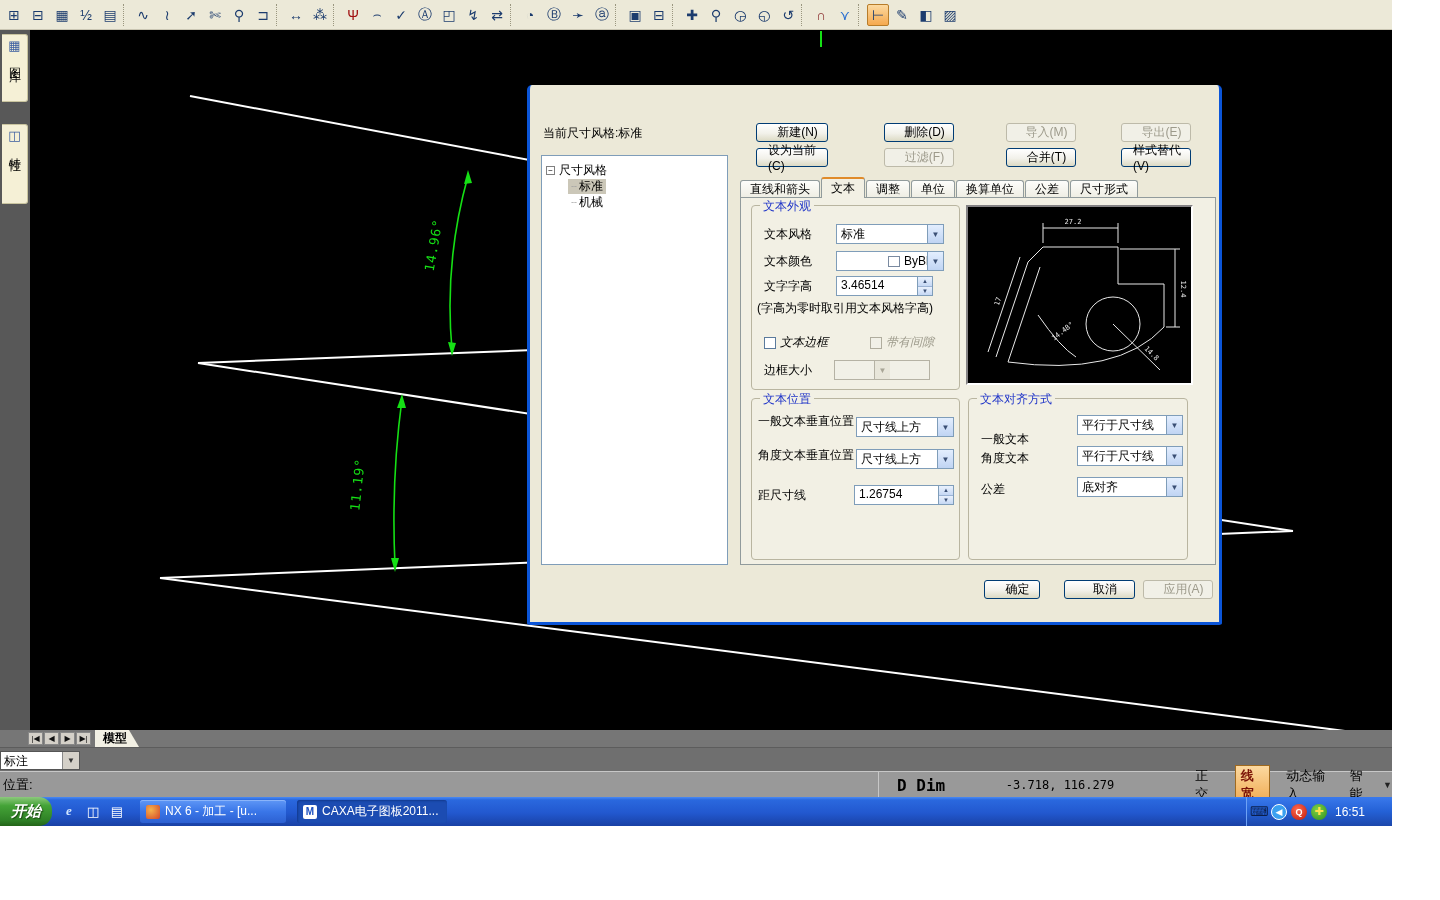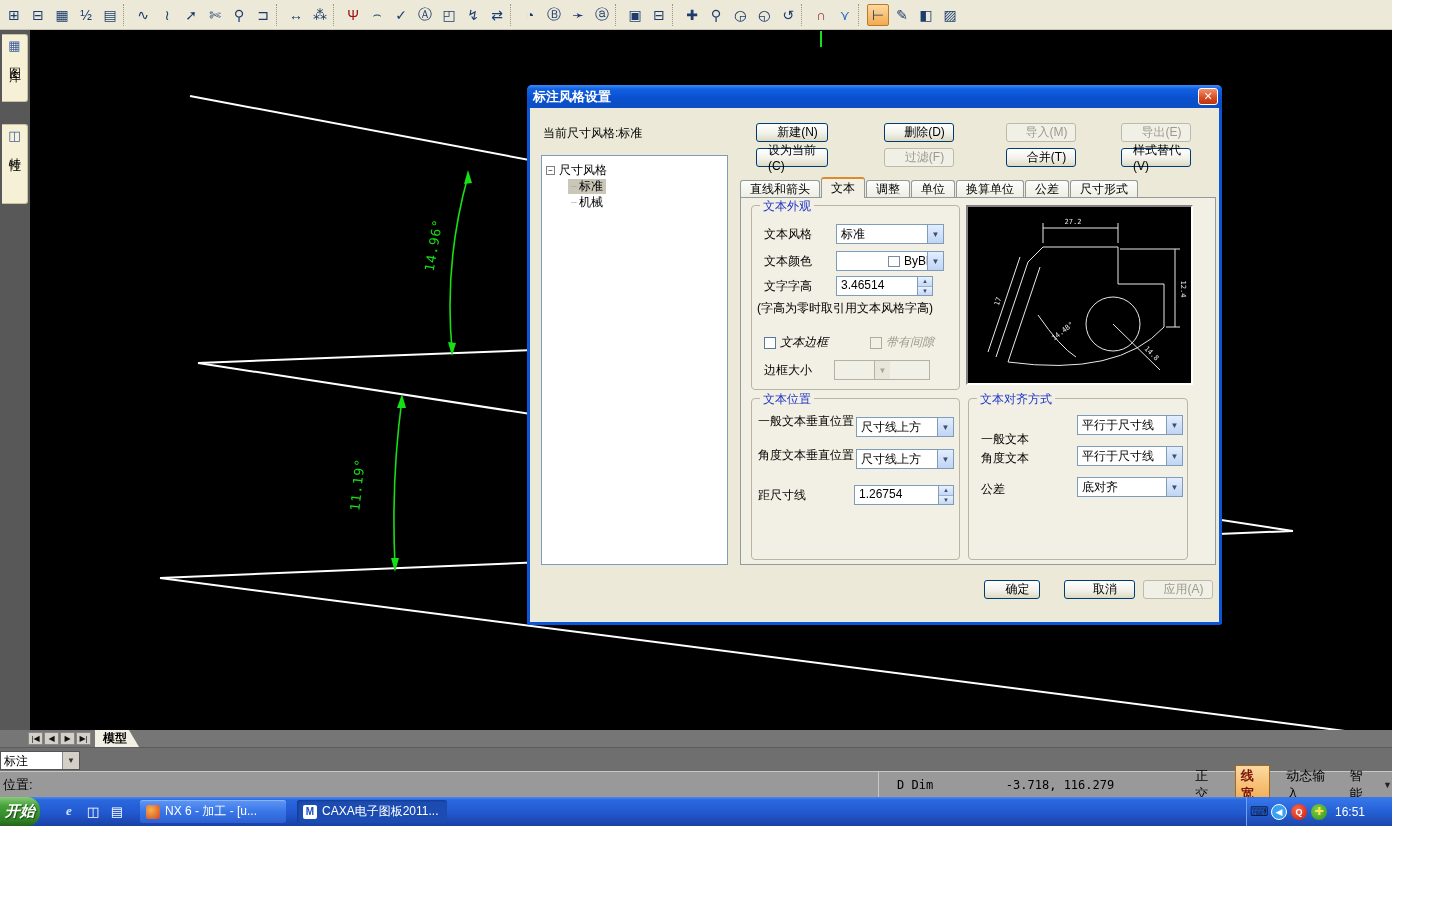--- a/index.html
+++ b/index.html
@@ -94,31 +94,31 @@
   #style-combo{position:absolute;left:0;top:3px;width:80px;height:19px;background:#fff;border:1px solid #555;
                display:flex;}
   #style-combo .cval{flex:1;font-size:12px;padding:1px 3px;}
   #style-combo .cbtn{width:17px;background:#d4d0c8;border-left:1px solid #888;font-size:8px;color:#333;
                      display:flex;align-items:center;justify-content:center;}
   #rowC{left:0;top:771px;width:1392px;height:26px;background:#999999;border-top:1px solid #c7c7c7;
         display:flex;align-items:center;}
   #prompt{position:absolute;left:3px;font-size:13px;}
   #statusR{position:absolute;left:878px;top:0;width:514px;height:26px;border-left:1px solid #c7c7c7;
            display:flex;align-items:center;font-size:13px;}
-  #cmdname{margin-left:18px;width:120px;font-family:"DejaVu Sans Mono",monospace;font-size:12px;}
+  #cmdname{margin-left:18px;width:120px;font-family:"DejaVu Sans Mono",monospace;font-size:16px;font-weight:bold;}
   #coords{width:200px;font-family:"DejaVu Sans Mono",monospace;font-size:12px;}
   .toggle{margin:0 8px;cursor:default;}
   .toggle.active{background:linear-gradient(180deg,#fcd9a0,#f0a84e);border:1px solid #a06a20;color:#7c1408;
                  padding:1px 5px;font-weight:bold;}
   #smart-drop{font-size:9px;color:#222;margin-left:2px;}
 
   
   #taskbar{left:0;top:797px;width:1392px;height:29px;
            background:linear-gradient(180deg,#4a8af3 0%,#2a68de 10%,#2258cf 55%,#1941a5 100%);}
-  #startbtn{position:absolute;left:0;top:0;height:29px;width:40px;border-radius:0 13px 13px 0;
+  #startbtn{position:absolute;left:0;top:0;height:29px;width:52px;border-radius:0 13px 13px 0;
             background:linear-gradient(180deg,#8cc97c 0%,#44a337 30%,#2f8126 80%,#236418 100%);
             color:#fff;font-style:italic;font-weight:bold;font-size:15px;font-family:"Liberation Serif",serif;
             display:flex;align-items:center;justify-content:center;text-shadow:1px 1px 1px #1c4a12;}
   .ql{position:absolute;top:5px;width:18px;height:18px;display:flex;align-items:center;justify-content:center;
       font-size:13px;color:#fff;}
   .taskbtn{position:absolute;top:3px;height:23px;border-radius:3px;color:#fff;font-size:12px;display:flex;
            align-items:center;padding:0 6px;white-space:nowrap;overflow:hidden;}
   .taskbtn.raised{background:linear-gradient(180deg,#5f97f6,#3a76e8 50%,#2c60d2);box-shadow:inset 0 1px 0 #8ab4fa;}
   .taskbtn.pressed{background:#1c4cb2;box-shadow:inset 1px 1px 2px #123a8e;}
   .tbicon{width:14px;height:14px;margin-right:5px;flex:0 0 auto;border-radius:2px;}
@@ -208,24 +208,20 @@
     <polygon points="452,356 448,342 456,343" fill="#15e015"></polygon>
     <text class="dimtext" x="438" y="246" transform="rotate(-80 438 246)" text-anchor="middle">14.96°</text>
 
     <path d="M395,566 Q391,480 402,399" fill="none" stroke="#15e015" stroke-width="1.6"></path>
     <polygon points="402,394 397,408 406,408" fill="#15e015"></polygon>
     <polygon points="395,572 391,558 399,558" fill="#15e015"></polygon>
     <text class="dimtext" x="362" y="485" transform="rotate(-84 362 485)" text-anchor="middle">11.19°</text>
   </svg>
 
   <div class="abs" id="dialog">
-    <div id="dlg-title">
-      <span>标注风格设置</span>
-      <div id="dlg-close">✕</div>
-    </div>
 
     <div class="lbl" style="left:13px;top:42px;">当前尺寸风格:标准</div>
 
     <div class="xpbtn" style="left:226px;top:38px;width:72px;">新建(N)</div>
     <div class="xpbtn" style="left:354px;top:38px;width:70px;">删除(D)</div>
     <div class="xpbtn disabled" style="left:476px;top:38px;width:70px;">导入(M)</div>
     <div class="xpbtn disabled" style="left:591px;top:38px;width:70px;">导出(E)</div>
     <div class="xpbtn" style="left:226px;top:63px;width:72px;">设为当前(C)</div>
     <div class="xpbtn disabled" style="left:354px;top:63px;width:70px;">过滤(F)</div>
     <div class="xpbtn" style="left:476px;top:63px;width:70px;">合并(T)</div>

